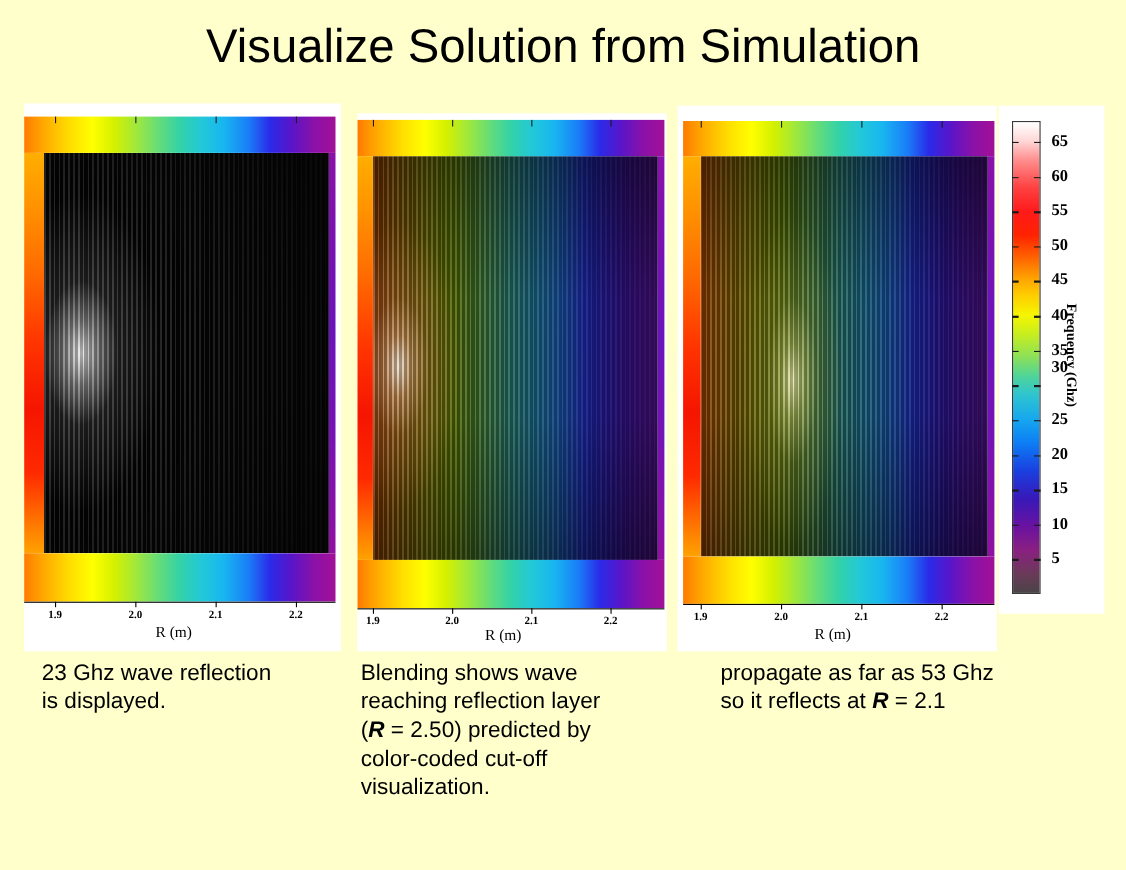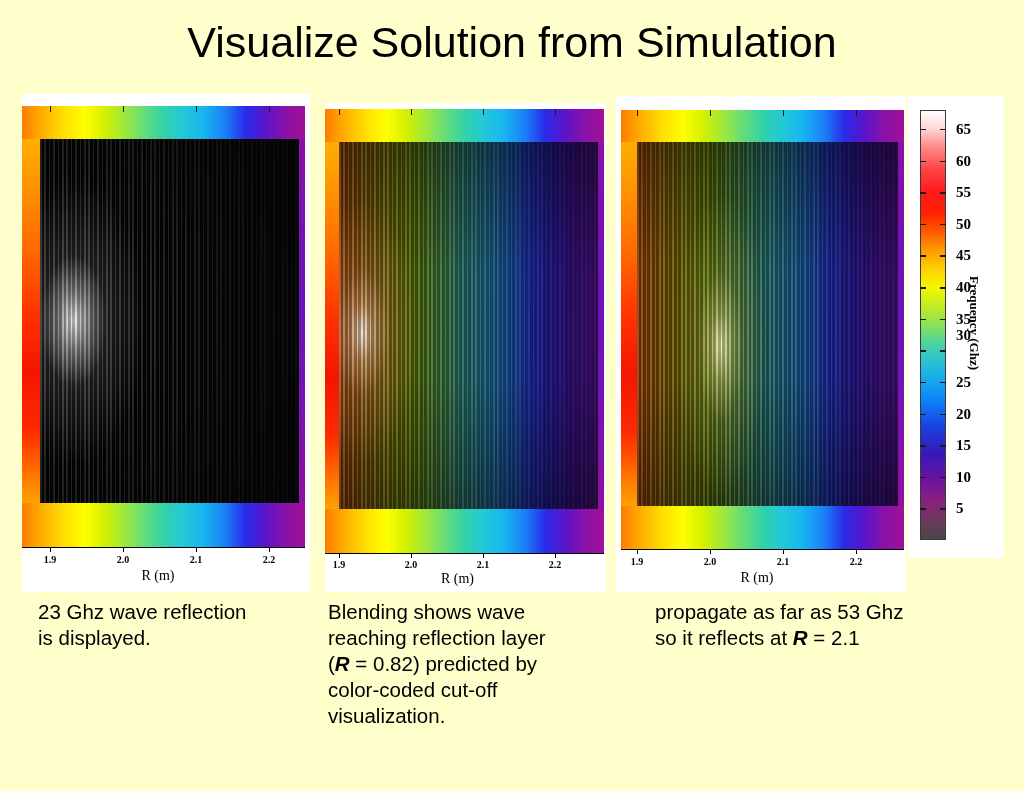--- a/index.html
+++ b/index.html
@@ -465,21 +465,21 @@
 </div>
 
 <div class="caption" id="caption-1" style="left:38px; top:599px; width:280px;">
     <div><span>23 Ghz wave reflection</span></div>
     <div><span>is displayed.</span></div>
   </div>
 
 <div class="caption" id="caption-2" style="left:328px; top:599px; width:290px;">
     <div><span>Blending shows wave</span></div>
     <div><span>reaching reflection layer</span></div>
-    <div><span>(</span><b>R</b><span> = 0.82) predicted by</span></div>
+    <div><span>(</span><b>R</b><span> = 2.50) predicted by</span></div>
     <div><span>color-coded cut-off</span></div>
     <div><span>visualization.</span></div>
   </div>
 
 <div class="caption" id="caption-3" style="left:655px; top:599px; width:310px;">
     <div><span>propagate as far as 53 Ghz</span></div>
     <div><span>so it reflects at </span><b>R</b><span> = 2.1</span></div>
   </div>
 
 </body></html>

